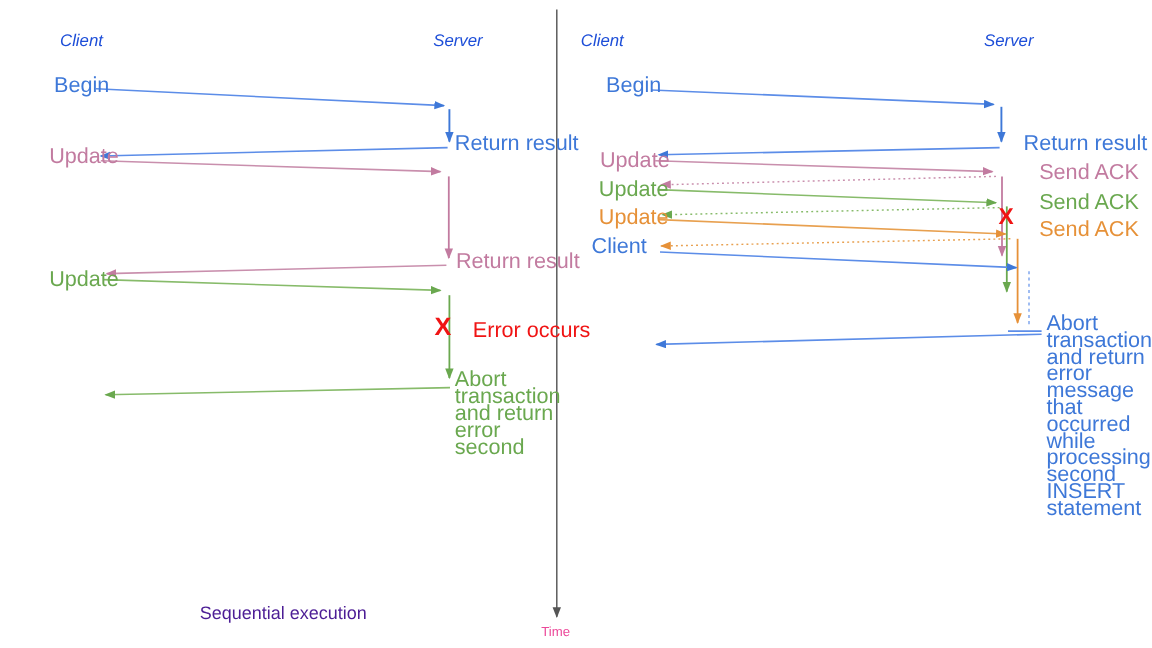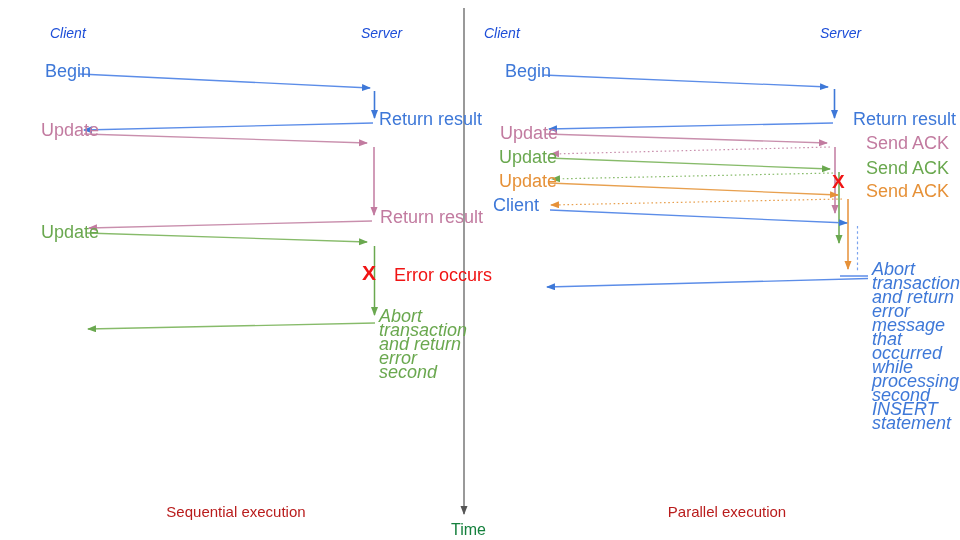--- a/index.html
+++ b/index.html
@@ -8,25 +8,25 @@
     font-family:"Liberation Sans", sans-serif;
   }
   .canvas svg{position:absolute;left:0;top:0;}
   .lbl{position:absolute;font-size:18px;line-height:14px;white-space:nowrap;}
   .hdr{position:absolute;font-size:14px;font-style:italic;color:#1d4ed8;white-space:nowrap;}
   .blue{color:#3e78d8;}
   .pink{color:#c27ba0;}
   .green{color:#6aa84f;}
   .orange{color:#e69138;}
   .red{color:#f01414;}
-  .wrap{white-space:normal;font-style:italic;}
+  .wrap{white-space:normal;}
   .xmark{position:absolute;font-weight:bold;color:#f01414;font-size:21px;line-height:21px;}
   .xmark.small{font-size:19px;line-height:19px;}
-  .title{position:absolute;font-size:15px;color:#b91c1c;width:220px;text-align:center;white-space:nowrap;}
-  .time-label{position:absolute;font-size:16px;color:#15803d;}
+  .title{position:absolute;font-size:15px;color:#4c1d95;width:220px;text-align:center;white-space:nowrap;}
+  .time-label{position:absolute;font-size:11px;color:#ec4899;}
 </style>
 </head>
 <body>
 
 <div class="canvas">
 
   <svg width="960" height="540" viewBox="0 0 960 540">
     <defs>
       <marker id="ar-blue" markerUnits="userSpaceOnUse" markerWidth="10" markerHeight="8" refX="8" refY="3.5" orient="auto">
         <path d="M0,0 L9,3.5 L0,7 Z" fill="#5c8de8"></path>
@@ -112,17 +112,16 @@
 
   <div class="lbl blue" style="left:853px;top:112px;">Return result</div>
   <div class="lbl pink" style="left:866px;top:136px;">Send ACK</div>
   <div class="lbl green" style="left:866px;top:161px;">Send ACK</div>
   <div class="lbl orange" style="left:866px;top:184px;">Send ACK</div>
 
   <div class="xmark small" style="left:832px;top:172px;">X</div>
 
   <div class="lbl blue wrap" style="left:872px;top:262px;width:86px;">Abort transaction and return error message that occurred while processing second INSERT statement</div>
 
-  <div class="title" style="left:617px;top:503px;">Parallel execution</div>
 
   <div class="time-label" style="left:451px;top:521px;">Time</div>
 
 </div>
 
 </body></html>

